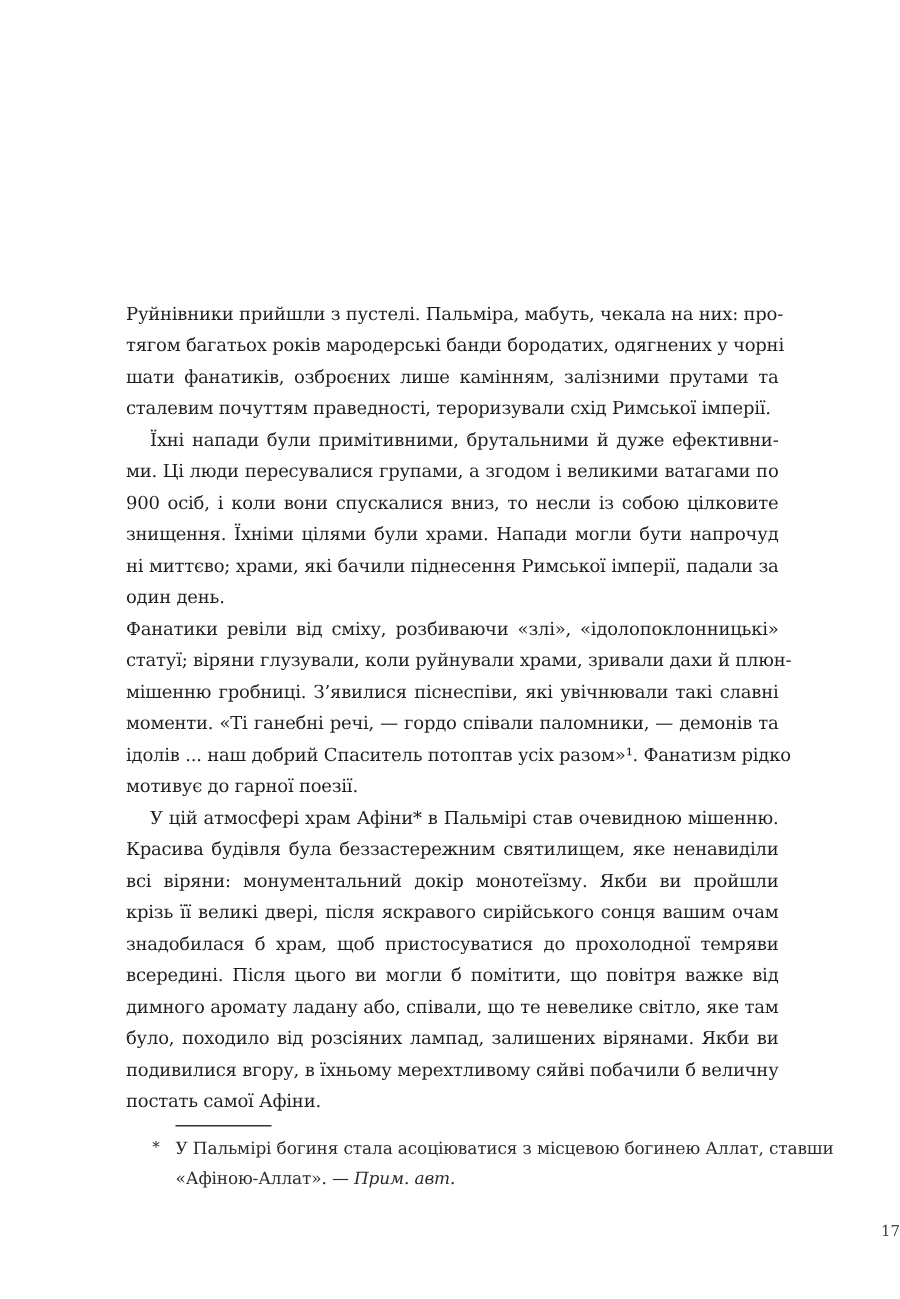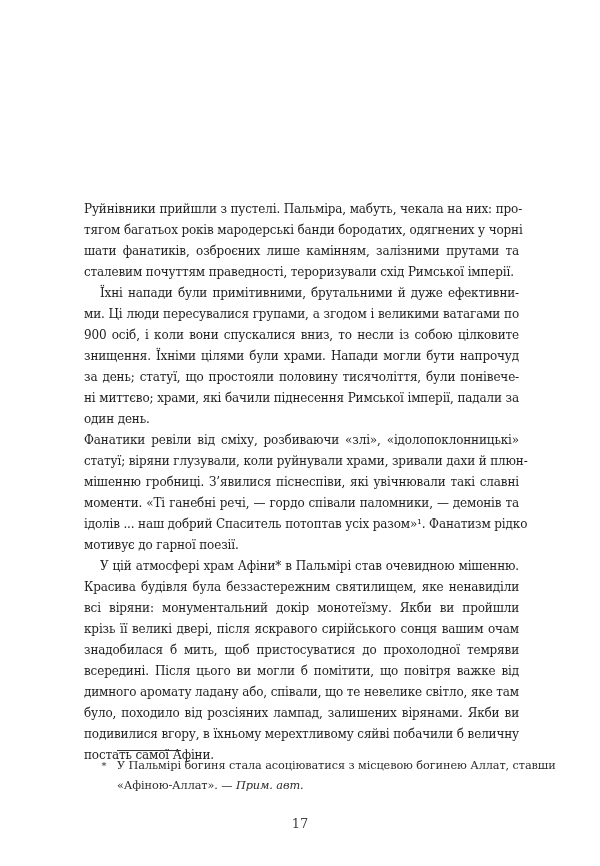--- a/index.html
+++ b/index.html
@@ -10,53 +10,52 @@
   .line { display: block; height: 21px; line-height: 21px; font-size: 12px;
           white-space: nowrap; text-align: justify; text-align-last: justify; letter-spacing: -0.15px; }
   .line.last { text-align-last: left; }
   .line.indent { padding-left: 16px; }
   .fn-rule { position: absolute; left: 117px; top: 750px; width: 64px; height: 0; border-top: 1px solid #333; }
   .footnote { position: absolute; left: 97px; top: 756px; width: 425px; font-size: 11.3px; line-height: 20px; color: #2a2a2a; }
   .fn-mark { position: absolute; left: 0; top: 0; width: 14px; text-align: center; font-size: 10px; }
   .fn-line { display: block; padding-left: 20px; white-space: nowrap; letter-spacing: -0.1px; }
   .fn-line.first { text-align: justify; text-align-last: justify; }
   .italic { font-style: italic; }
-  .page-number { position: absolute; left: 0; width: 600px; top: 816px; text-align: center; font-size: 13px; color: #444; }
+  .page-number { position: absolute; left: 0; width: 600px; top: 816px; text-align: right; font-size: 10px; color: #444; }
 </style>
 </head>
 <body>
 
 <div class="page">
   <div class="body-text">
 
     <span class="line">Руйнівники прийшли з пустелі. Пальміра, мабуть, чекала на них: про-</span>
     <span class="line">тягом багатьох років мародерські банди бородатих, одягнених у чорні</span>
     <span class="line">шати фанатиків, озброєних лише камінням, залізними прутами та</span>
     <span class="line last">сталевим почуттям праведності, тероризували схід Римської імперії.</span>
 
     <span class="line indent">Їхні напади були примітивними, брутальними й дуже ефективни-</span>
     <span class="line">ми. Ці люди пересувалися групами, а згодом і великими ватагами по</span>
     <span class="line">900 осіб, і коли вони спускалися вниз, то несли із собою цілковите</span>
     <span class="line">знищення. Їхніми цілями були храми. Напади могли бути напрочуд</span>
-    <span class="line">за день; статуї, що простояли половину тисячоліття, були понівече-</span>
     <span class="line">ні миттєво; храми, які бачили піднесення Римської імперії, падали за</span>
     <span class="line last">один день.</span>
 
     <span class="line">Фанатики ревіли від сміху, розбиваючи «злі», «ідолопоклонницькі»</span>
     <span class="line">статуї; віряни глузували, коли руйнували храми, зривали дахи й плюн-</span>
     <span class="line">мішенню гробниці. З’явилися піснеспіви, які увічнювали такі славні</span>
     <span class="line">моменти. «Ті ганебні речі, — гордо співали паломники, — демонів та</span>
     <span class="line">ідолів ... наш добрий Спаситель потоптав усіх разом»¹. Фанатизм рідко</span>
     <span class="line last">мотивує до гарної поезії.</span>
 
     <span class="line indent">У цій атмосфері храм Афіни* в Пальмірі став очевидною мішенню.</span>
     <span class="line">Красива будівля була беззастережним святилищем, яке ненавиділи</span>
     <span class="line">всі віряни: монументальний докір монотеїзму. Якби ви пройшли</span>
     <span class="line">крізь її великі двері, після яскравого сирійського сонця вашим очам</span>
-    <span class="line">знадобилася б мить, щоб пристосуватися до прохолодної темряви</span>
+    <span class="line">знадобилася б храм, щоб пристосуватися до прохолодної темряви</span>
     <span class="line">всередині. Після цього ви могли б помітити, що повітря важке від</span>
     <span class="line">димного аромату ладану або, співали, що те невелике світло, яке там</span>
     <span class="line">було, походило від розсіяних лампад, залишених вірянами. Якби ви</span>
     <span class="line">подивилися вгору, в їхньому мерехтливому сяйві побачили б величну</span>
     <span class="line last">постать самої Афіни.</span>
   </div>
 
   <div class="fn-rule"></div>
 
   <div class="footnote">

